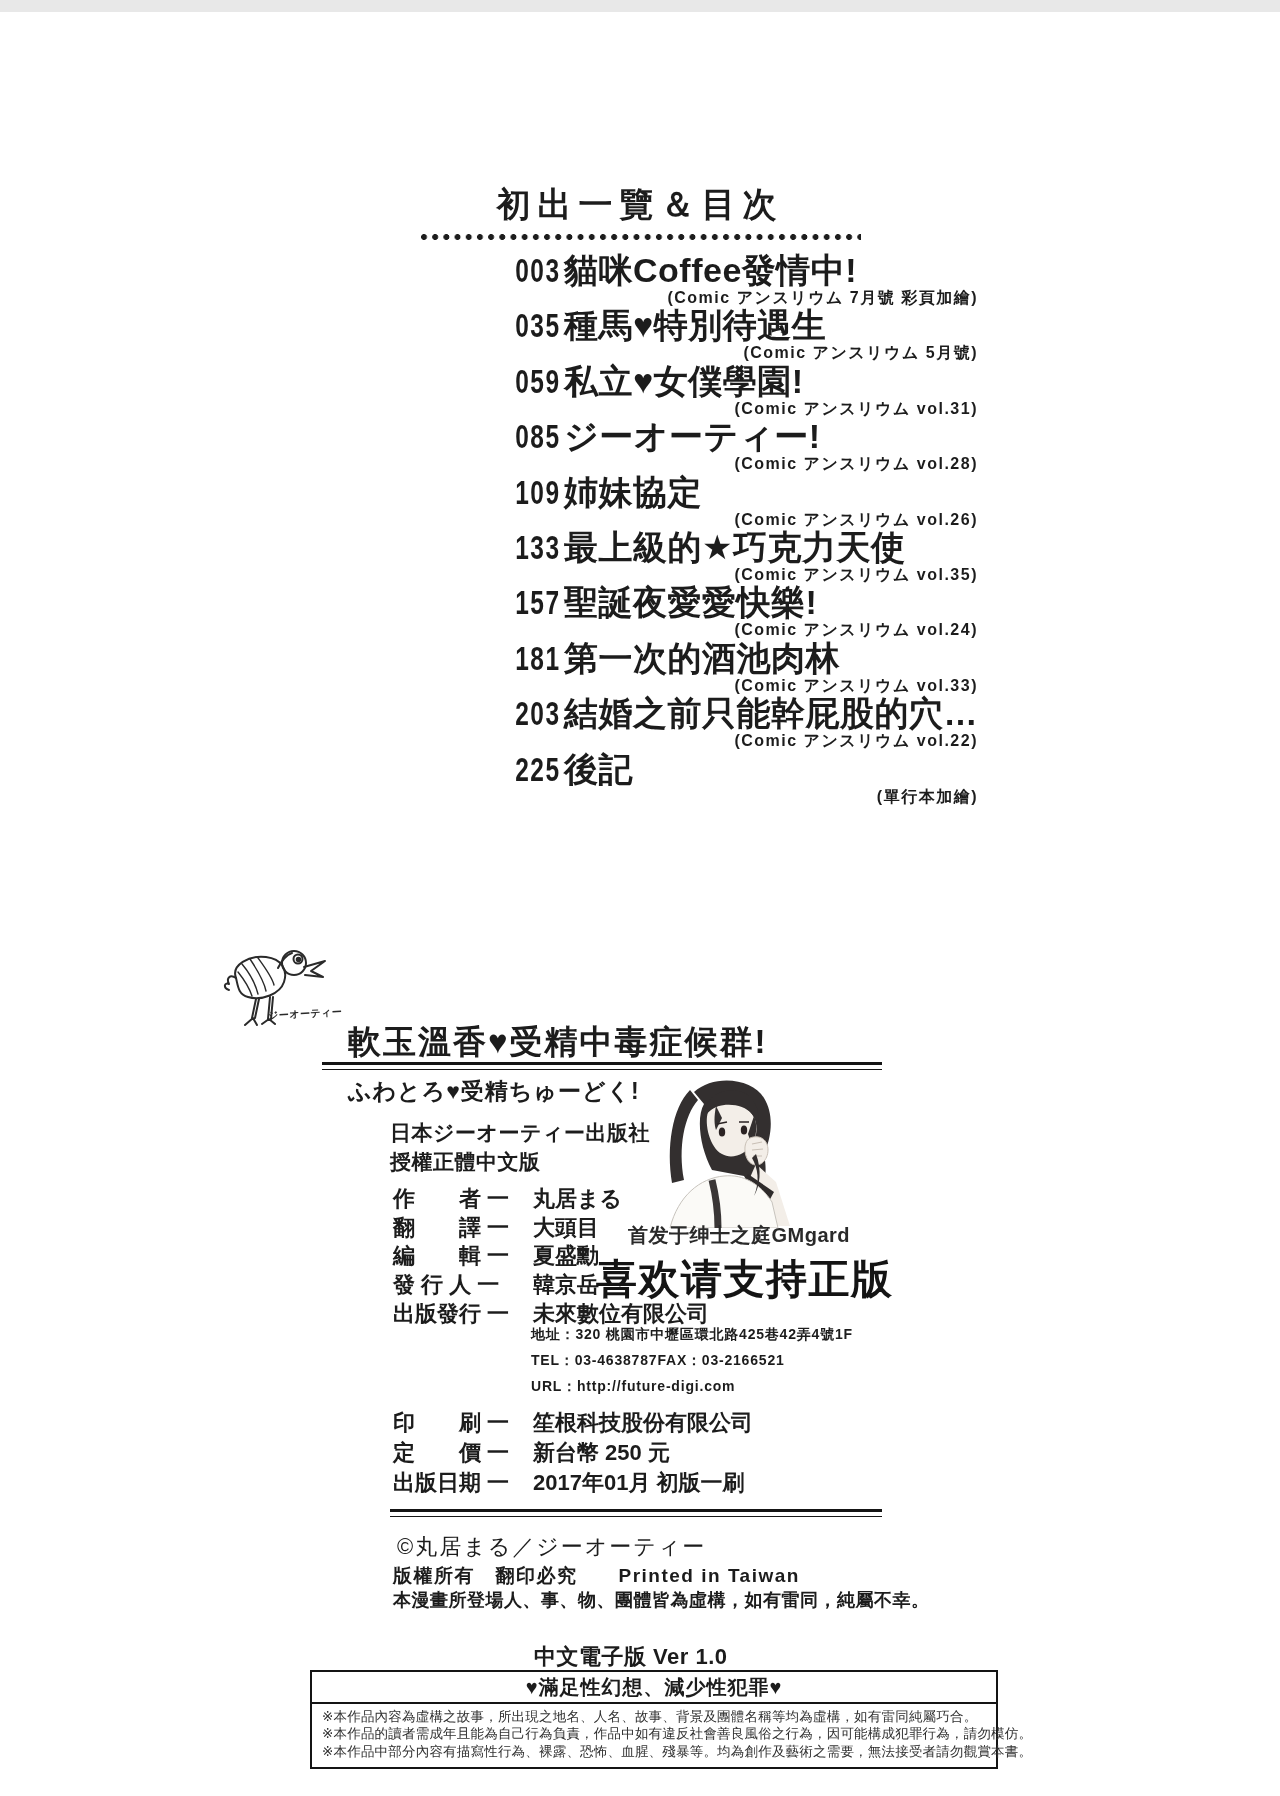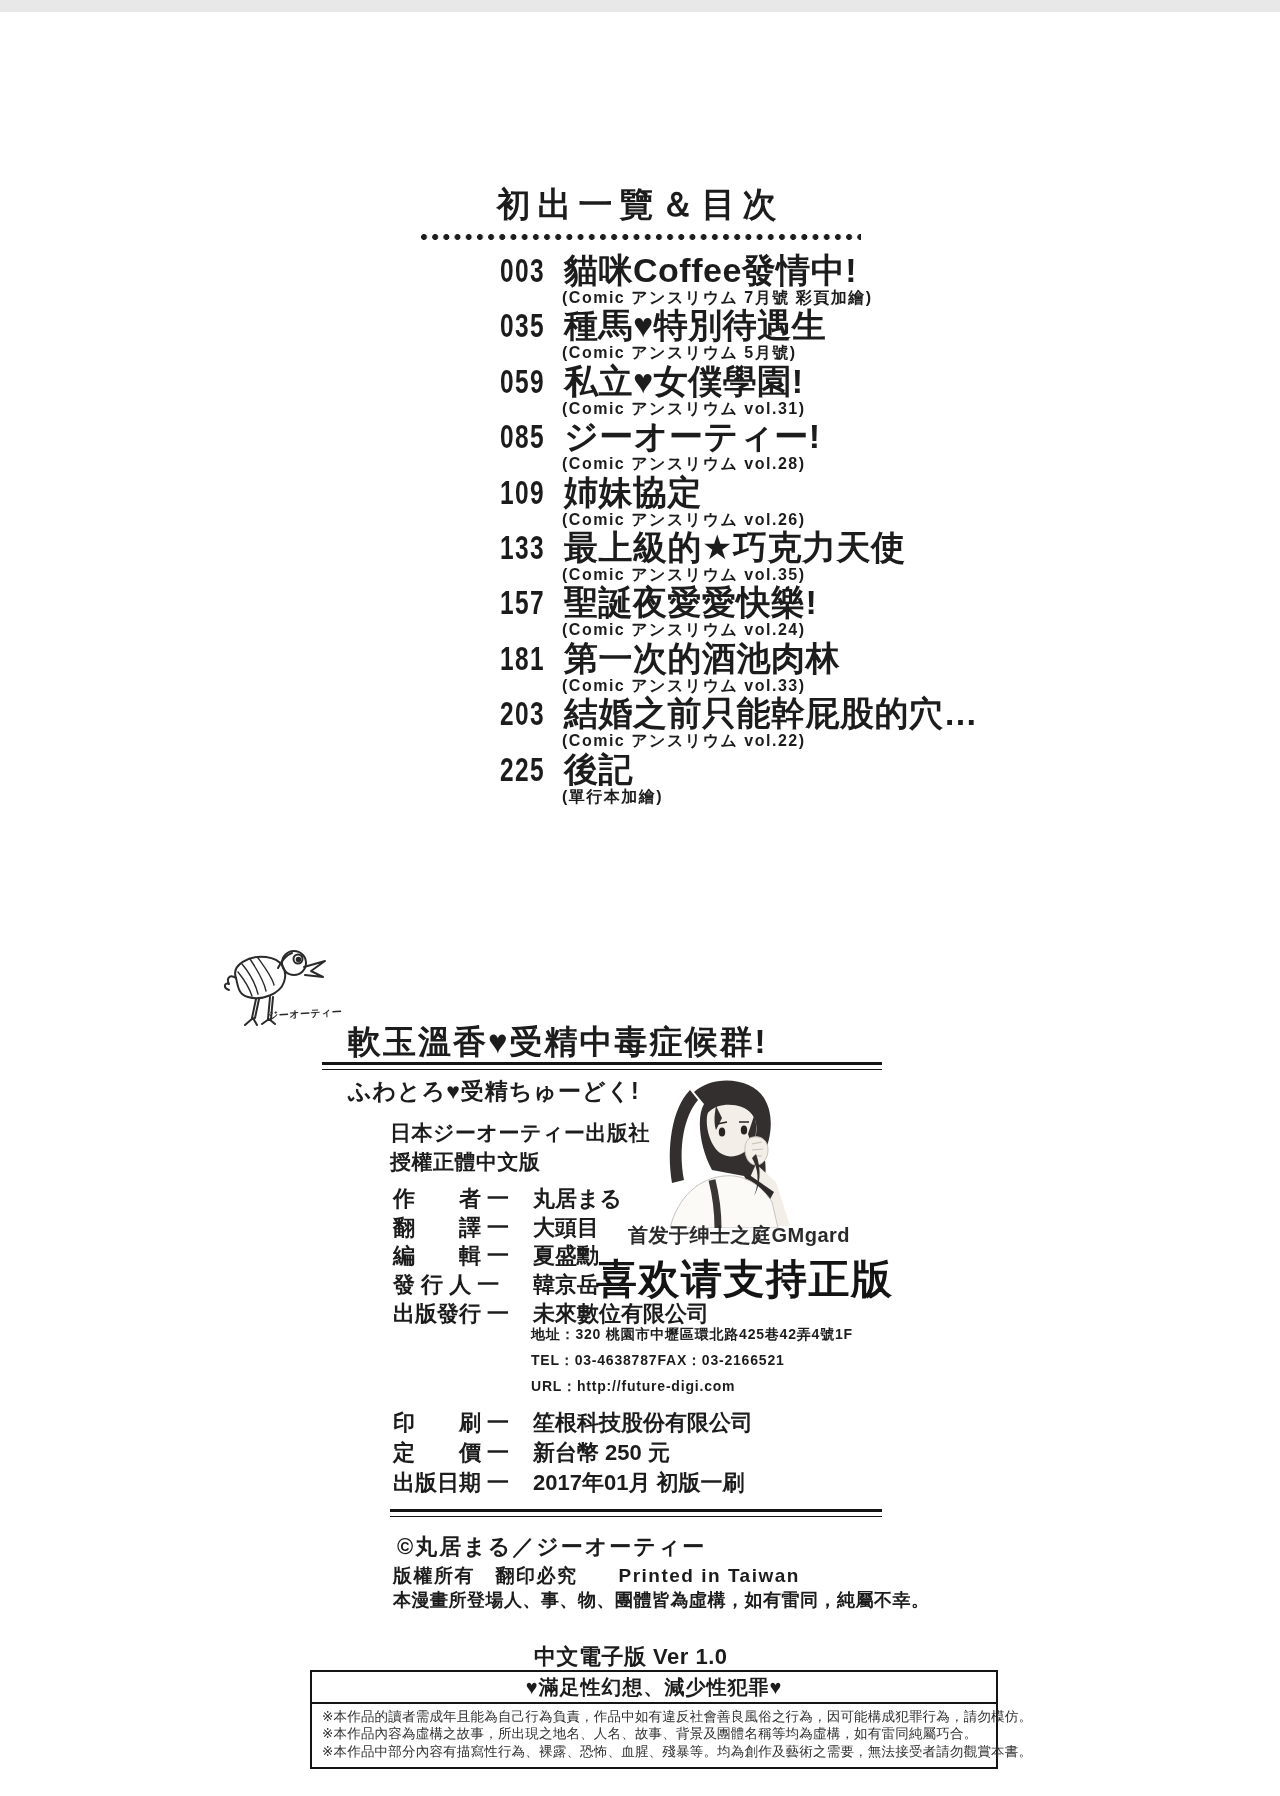--- a/index.html
+++ b/index.html
@@ -11,21 +11,21 @@
   
   .toc-title {
     position:absolute; left:0; top:170px; width:1280px; text-align:center;
     font-size:34px; font-weight:600; letter-spacing:7px;
   }
   .dots {
     position:absolute; left:421px; top:221px; width:440px; height:8px;
     background-image:radial-gradient(circle at 3px 4px,#1d1d1d 2.6px,transparent 3.3px);
     background-size:11.2px 8px; background-repeat:repeat-x;
   }
-  .toc-list { position:absolute; left:500px; top:240px; }
+  .toc-list { position:absolute; left:500px; top:240px;text-align:right; }
   .toc-entry { height:55.4px; }
   .toc-line { display:flex; align-items:baseline; font-size:34px; font-weight:700; line-height:37px; letter-spacing:0.5px; white-space:nowrap; }
   .toc-num { display:inline-block; width:84px; transform:scaleX(0.72); transform-origin:left center; letter-spacing:2px; flex:0 0 auto; margin-right:-20px; }
   .toc-note { font-size:16px; line-height:18px; margin-left:62px; font-weight:600; letter-spacing:1.5px; white-space:nowrap; }
   
   .bird { position:absolute; left:222px; top:934px; }
   .bird-label { position:absolute; left:268px; top:995px; font-size:10px; font-weight:600; letter-spacing:0.5px; transform:rotate(-3deg); color:#2a2a2a; }
   .main-title { position:absolute; left:348px; top:1008px; font-size:33px; font-weight:700; letter-spacing:2px; white-space:nowrap; }
   .title-rule-a { position:absolute; left:322px; top:1050px; width:560px; border-top:3px solid #151515; }
   .title-rule-b { position:absolute; left:322px; top:1057px; width:560px; border-top:1.5px solid #151515; }
@@ -36,21 +36,21 @@
   .credit-label { width:140px; flex:0 0 auto; }
   .addr { position:absolute; left:531px; top:1309px; font-size:14px; font-weight:600; line-height:26px; letter-spacing:0.8px; white-space:nowrap; }
   .telfax { display:flex; }
   .extra-credits { position:absolute; left:393px; top:1396px; font-size:22px; font-weight:600; }
   .extra-credits .credit-row { line-height:30px; }
   .girl { position:absolute; left:656px; top:1066px; }
   .wm1 { position:absolute; left:628px; top:1210px; font-size:20px; font-weight:700; color:#2a2a2a; letter-spacing:0.5px; white-space:nowrap; }
   .wm2 { position:absolute; left:596px; top:1240px; font-size:41px; font-weight:700; color:#141414; letter-spacing:1.5px; white-space:nowrap; }
   .rule2-a { position:absolute; left:390px; top:1497px; width:492px; border-top:3.5px solid #151515; }
   .rule2-b { position:absolute; left:390px; top:1504px; width:492px; border-top:1px solid #151515; }
-  .copyright { position:absolute; left:397px; top:1520px; font-size:22px; font-weight:700; letter-spacing:2px; white-space:nowrap; }
+  .copyright { position:absolute; left:397px; top:1520px; font-size:22px; font-weight:400; letter-spacing:2px; white-space:nowrap; }
   .rights { position:absolute; left:393px; top:1551px; font-size:19px; font-weight:600; letter-spacing:1.5px; white-space:nowrap; }
   .fiction { position:absolute; left:393px; top:1576px; font-size:18px; font-weight:600; letter-spacing:0.5px; white-space:nowrap; }
   
   .version { position:absolute; left:534px; top:1630px; font-size:22px; font-weight:600; letter-spacing:0.5px; white-space:nowrap; }
   .disc-box { position:absolute; left:310px; top:1658px; width:688px; border:2.5px solid #141414; border-radius:0; background:#fff; box-sizing:border-box; padding-bottom:7px; }
   .disc-title { text-align:center; font-size:20px; font-weight:700; letter-spacing:1px; padding-top:3px; line-height:25px; }
   .disc-divider { border-top:2px solid #141414; margin:2px 0 4px 0; }
   .disc-line { padding:0 10px; font-size:13.5px; line-height:17.4px; font-weight:500; color:#303030; letter-spacing:0.2px; white-space:nowrap; }
 </style>
 </head>
@@ -210,18 +210,18 @@
   <div class="rule2-a"></div>
   <div class="rule2-b"></div>
   <div class="copyright">©丸居まる／ジーオーティー</div>
   <div class="rights">版權所有　翻印必究　　Printed in Taiwan</div>
   <div class="fiction">本漫畫所登場人、事、物、團體皆為虛構，如有雷同，純屬不幸。</div>
 
   <div class="version">中文電子版 Ver 1.0</div>
   <div class="disc-box">
     <div class="disc-title">♥滿足性幻想、減少性犯罪♥</div>
     <div class="disc-divider"></div>
+    <div class="disc-line">※本作品內容為虛構之故事，所出現之地名、人名、故事、背景及團體名稱等均為虛構，如有雷同純屬巧合。</div>
     <div class="disc-line">※本作品的讀者需成年且能為自己行為負責，作品中如有違反社會善良風俗之行為，因可能構成犯罪行為，請勿模仿。</div>
-    <div class="disc-line">※本作品內容為虛構之故事，所出現之地名、人名、故事、背景及團體名稱等均為虛構，如有雷同純屬巧合。</div>
     <div class="disc-line">※本作品中部分內容有描寫性行為、裸露、恐怖、血腥、殘暴等。均為創作及藝術之需要，無法接受者請勿觀賞本書。</div>
   </div>
 
 </div>
 
 </body></html>

